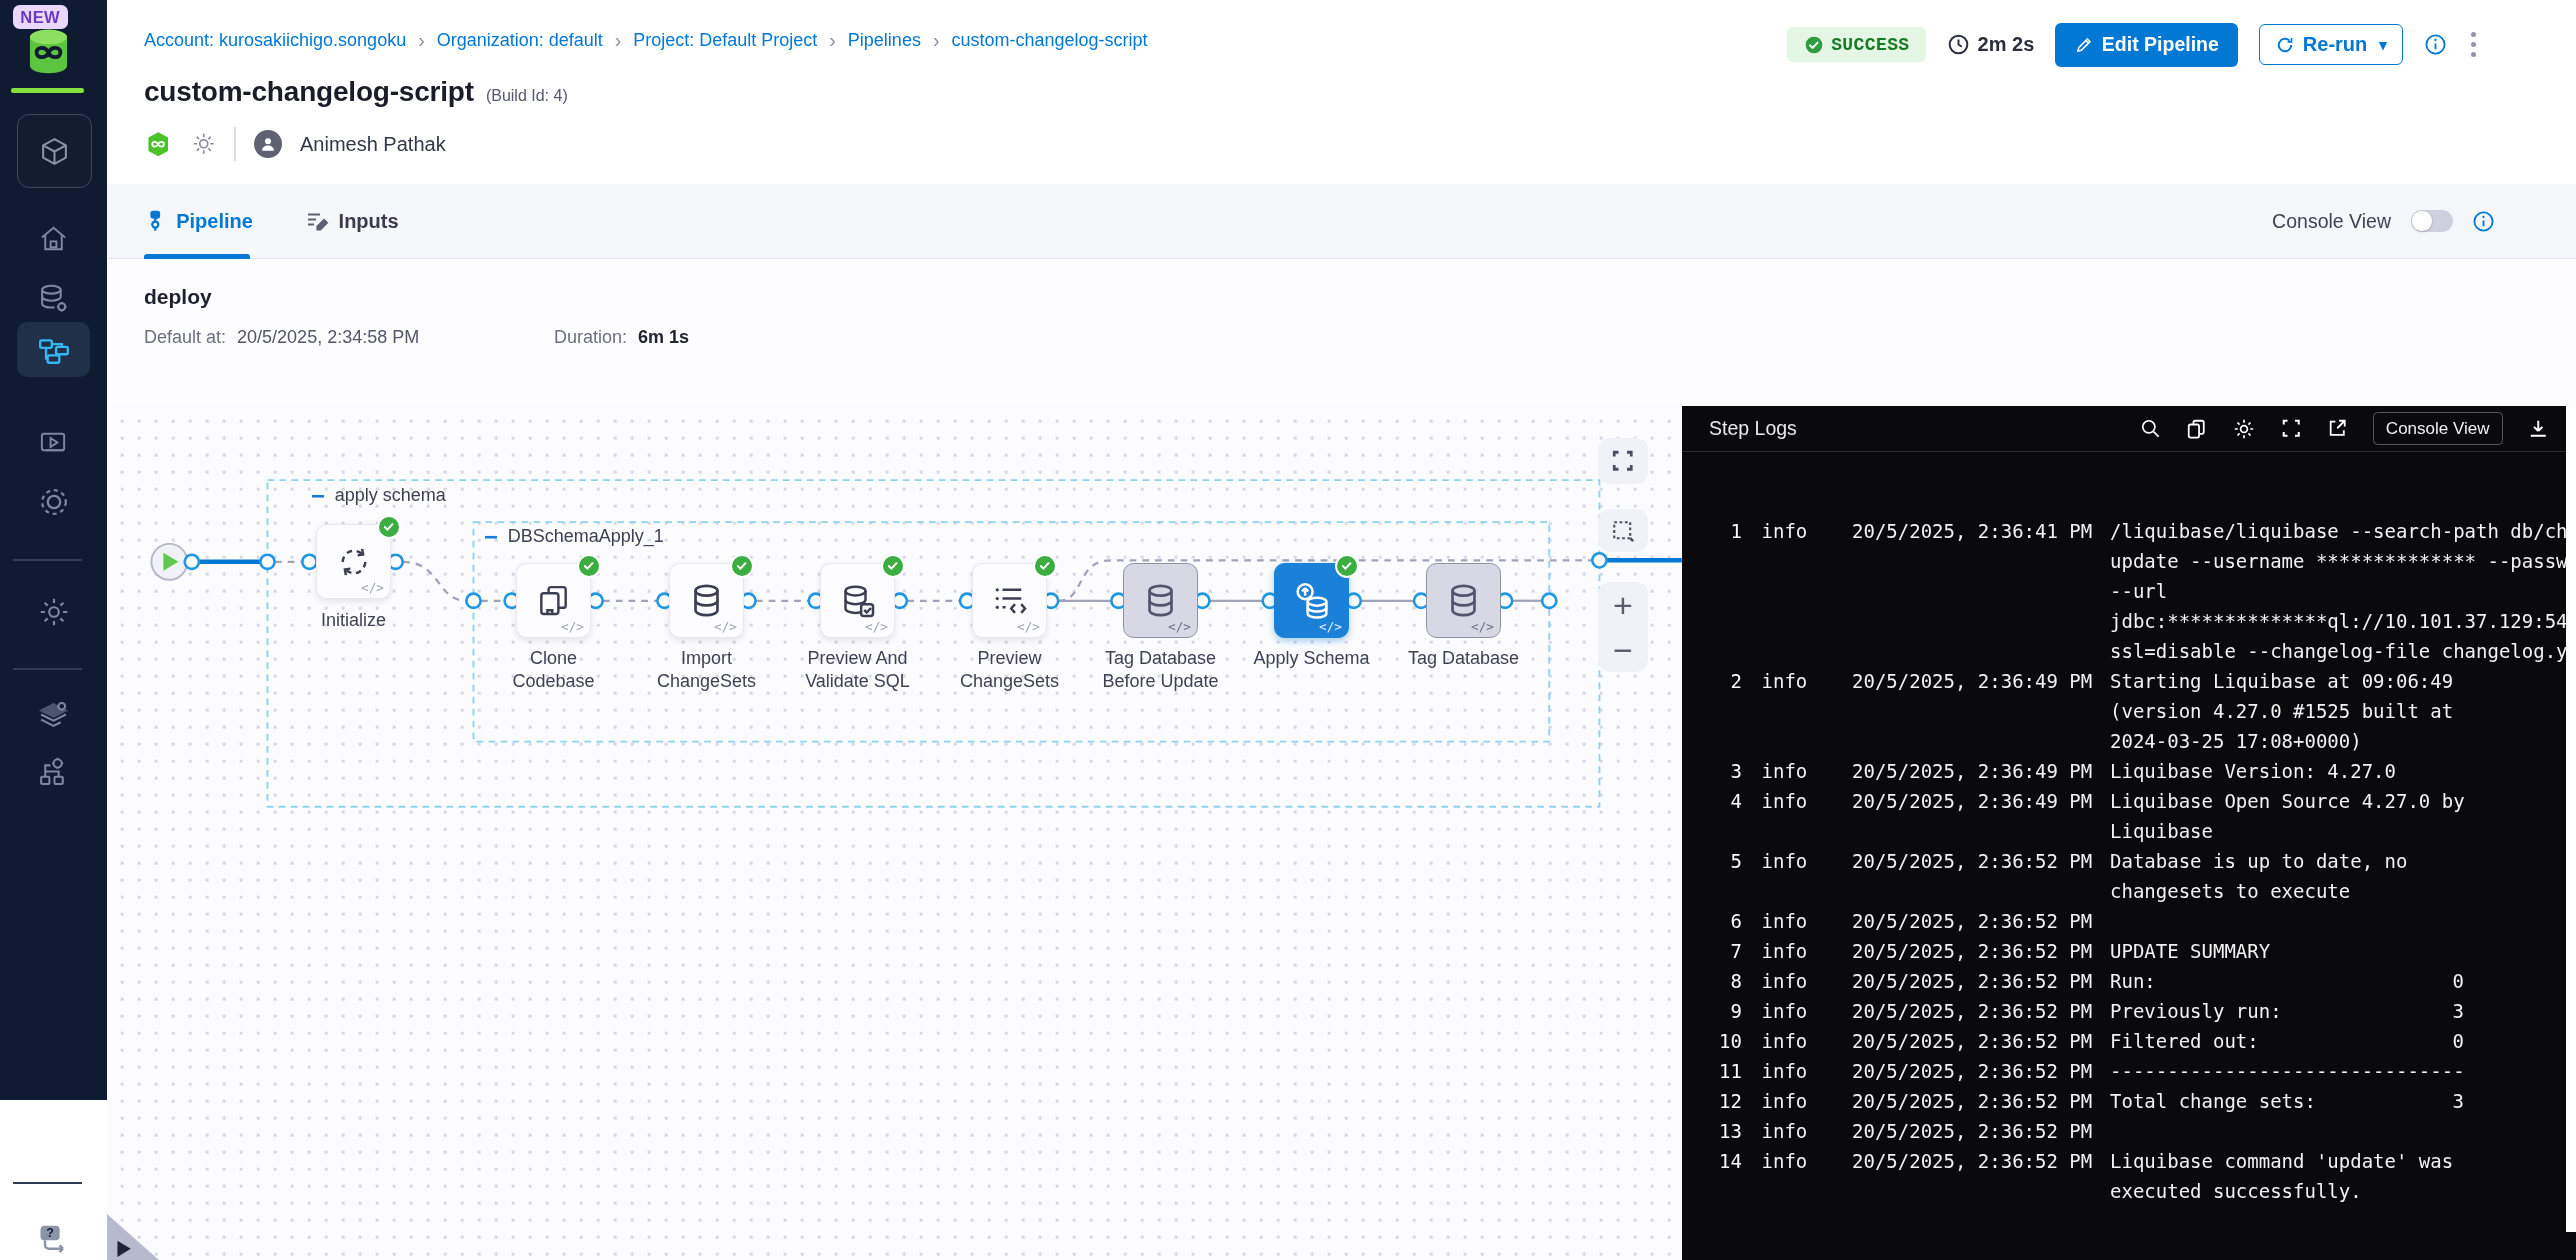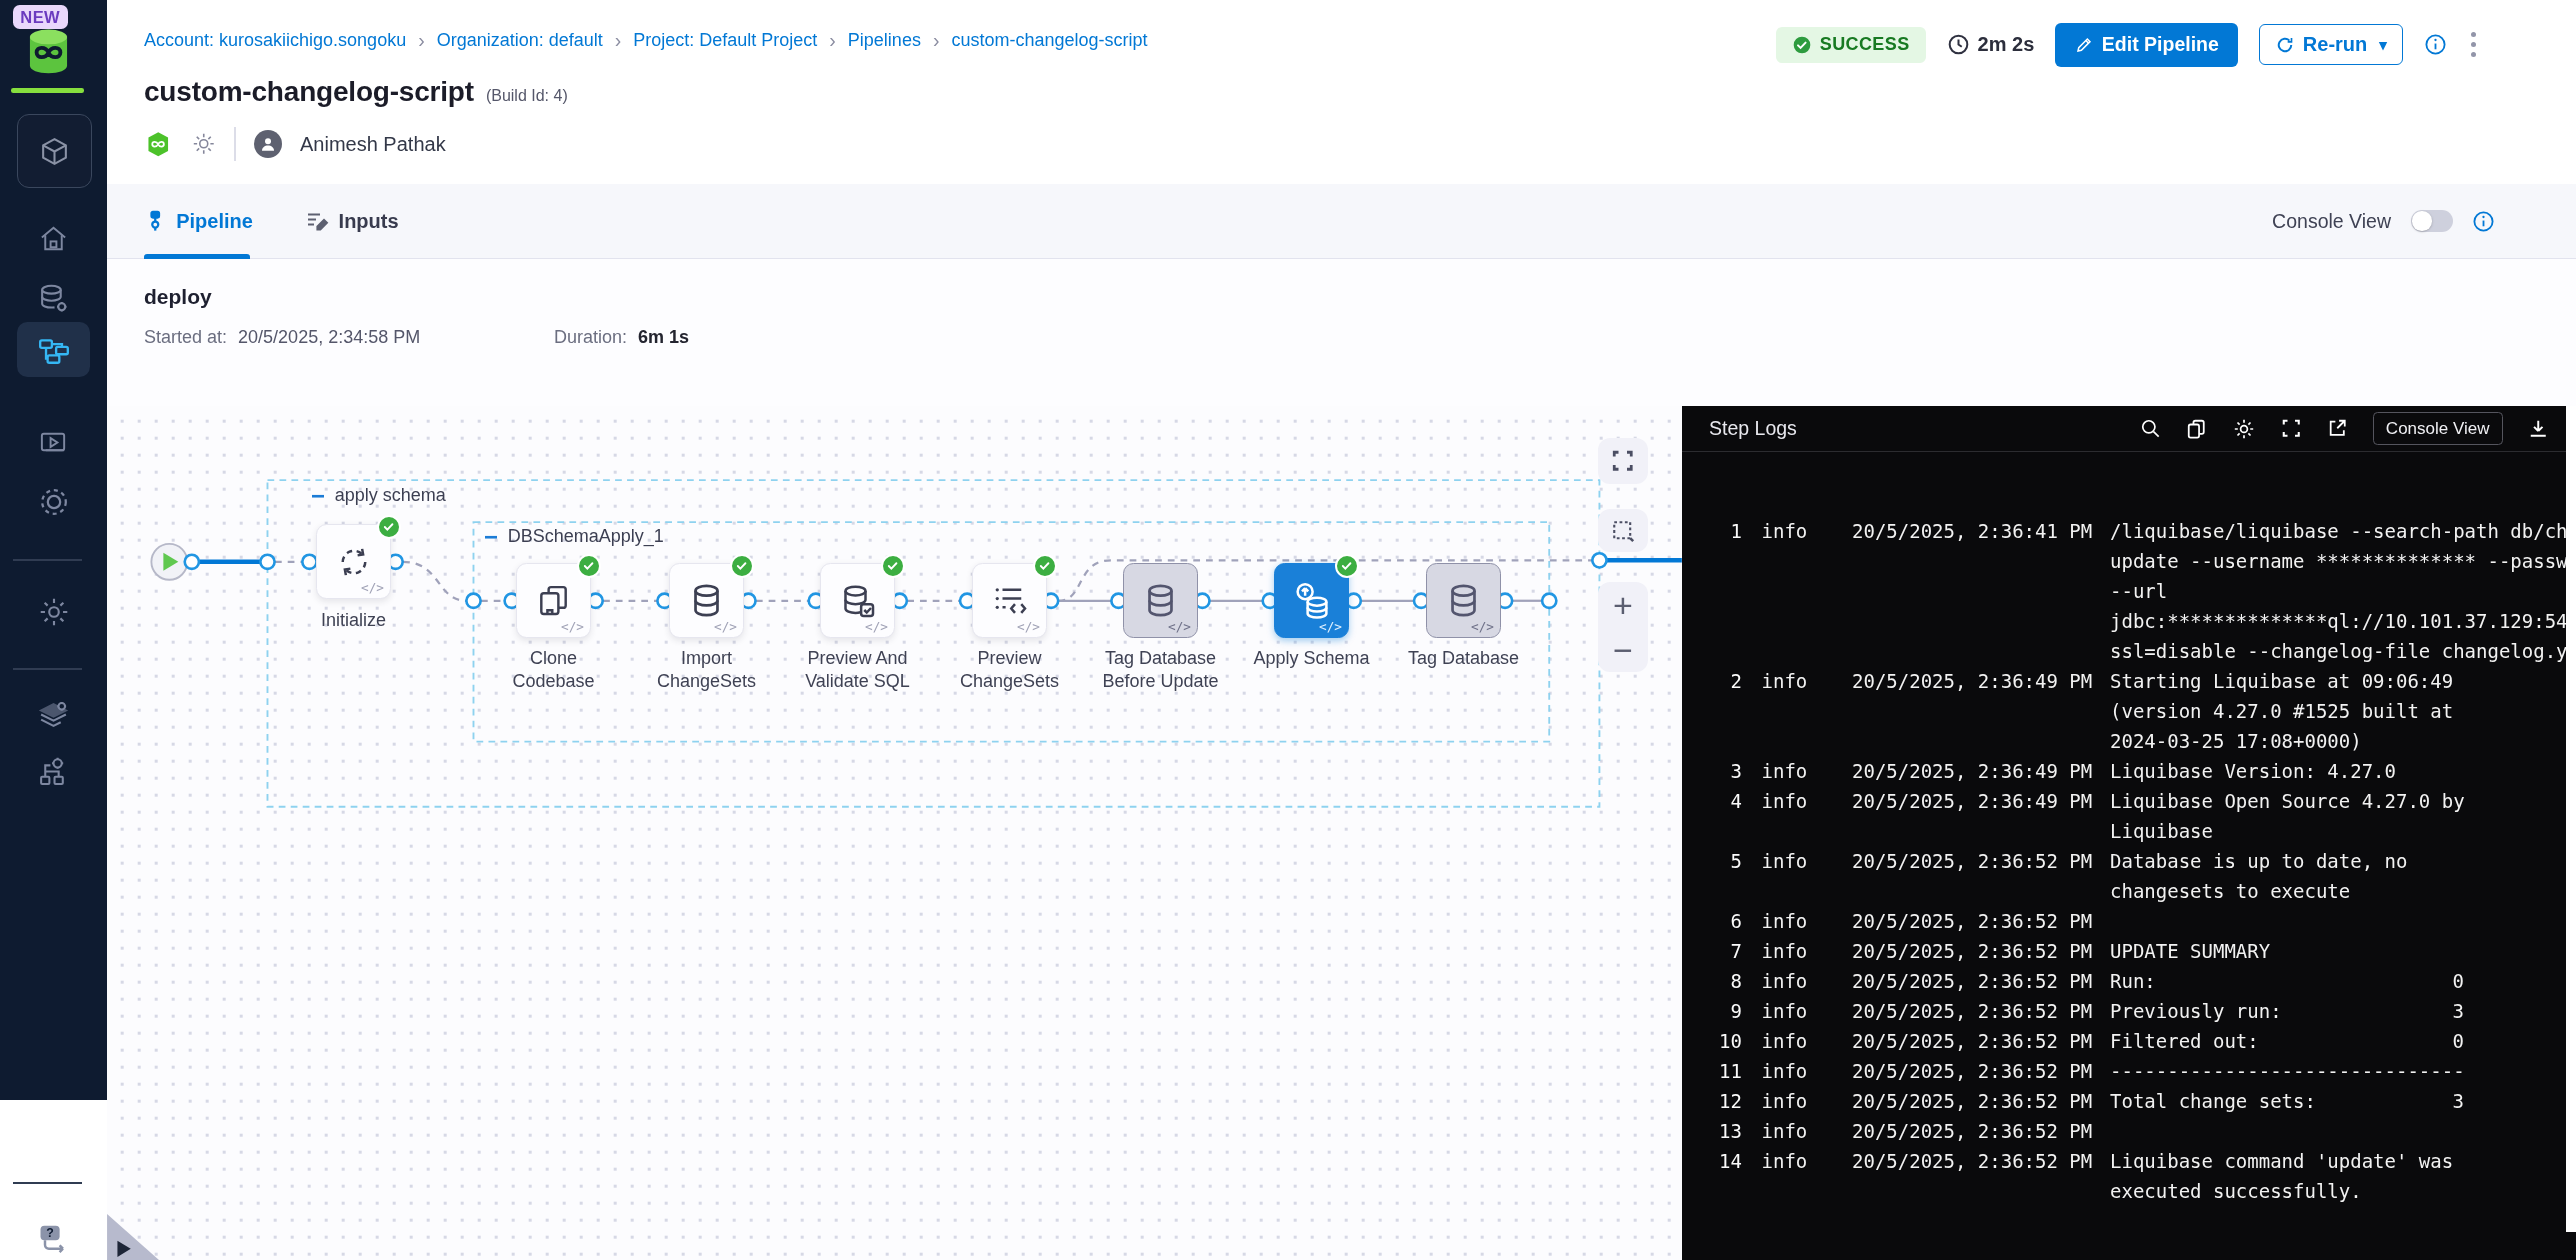--- a/index.html
+++ b/index.html
@@ -20,21 +20,21 @@
   .side-div{position:absolute;left:12.7px;width:69px;height:1.5px;background:#303c52;}
 
   
   #main{position:absolute;left:107px;top:0;width:2469px;height:1260px;}
 
   #topbar{position:relative;height:184px;background:#fff;}
   .crumbs{position:absolute;left:37px;top:28.5px;display:flex;align-items:center;font-size:18px;}
   .crumb{color:#0278d5;text-decoration:none;cursor:pointer;}
   .crumb-sep{color:#8b8da1;margin:0 12px;font-size:19.5px;}
   .hdr-right{position:absolute;right:97px;top:22.5px;display:flex;align-items:center;gap:21px;}
-  .pill-success{display:flex;align-items:center;gap:7.5px;background:#e4f7e4;border-radius:6px;padding:7.5px 16.5px;}
+  .pill-success{display:flex;align-items:center;gap:7.5px;background:#e4f7e4;border-radius:6px;padding:7.5px 16.5px;font-family:Liberation Mono, monospace;}
   .pill-success span{color:#187a22;font-weight:bold;font-size:18px;letter-spacing:0.4px;}
   .elapsed{display:flex;align-items:center;gap:7.5px;font-size:20px;font-weight:600;color:#2c2e3c;}
   .btn-primary{display:flex;align-items:center;gap:9px;background:#0278d5;color:#fff;font-size:19.5px;font-weight:600;
     border:none;border-radius:6px;padding:10.5px 19.5px;cursor:pointer;}
   .btn-outline{display:flex;align-items:center;gap:7.5px;background:#fff;color:#0278d5;font-size:20px;font-weight:bold;
     border:1.9px solid #0278d5;border-radius:6px;padding:8.2px 15px;cursor:pointer;}
   .kebab{display:flex;flex-direction:column;gap:5.2px;cursor:pointer;padding:3px;}
   .kebab i{width:5.2px;height:5.2px;border-radius:50%;background:#9295a9;}
   .title-row{position:absolute;left:37px;top:76px;display:flex;align-items:baseline;gap:12px;}
   .title-row h1{margin:0;font-size:28px;color:#1b1c28;letter-spacing:-0.2px;}
@@ -320,21 +320,21 @@
             <path d="M12 11v6"></path>
             <circle cx="12" cy="7.3" r="1.2" fill="#0278d5" stroke="none"></circle>
         </svg>
       </div>
     </div>
 
     <div id="stagebar">
       <h2>deploy</h2>
       <div class="stage-info">
         <div class="blk1">
-          <span>Started at:</span>
+          <span>Default at:</span>
           <span style="margin-left:6px;color:#54566a">20/5/2025, 2:34:58 PM</span>
         </div>
         <div>
           <span>Duration:</span>
           <span class="dur-val">6m 1s</span>
         </div>
       </div>
     </div>
 
     <div id="content">

